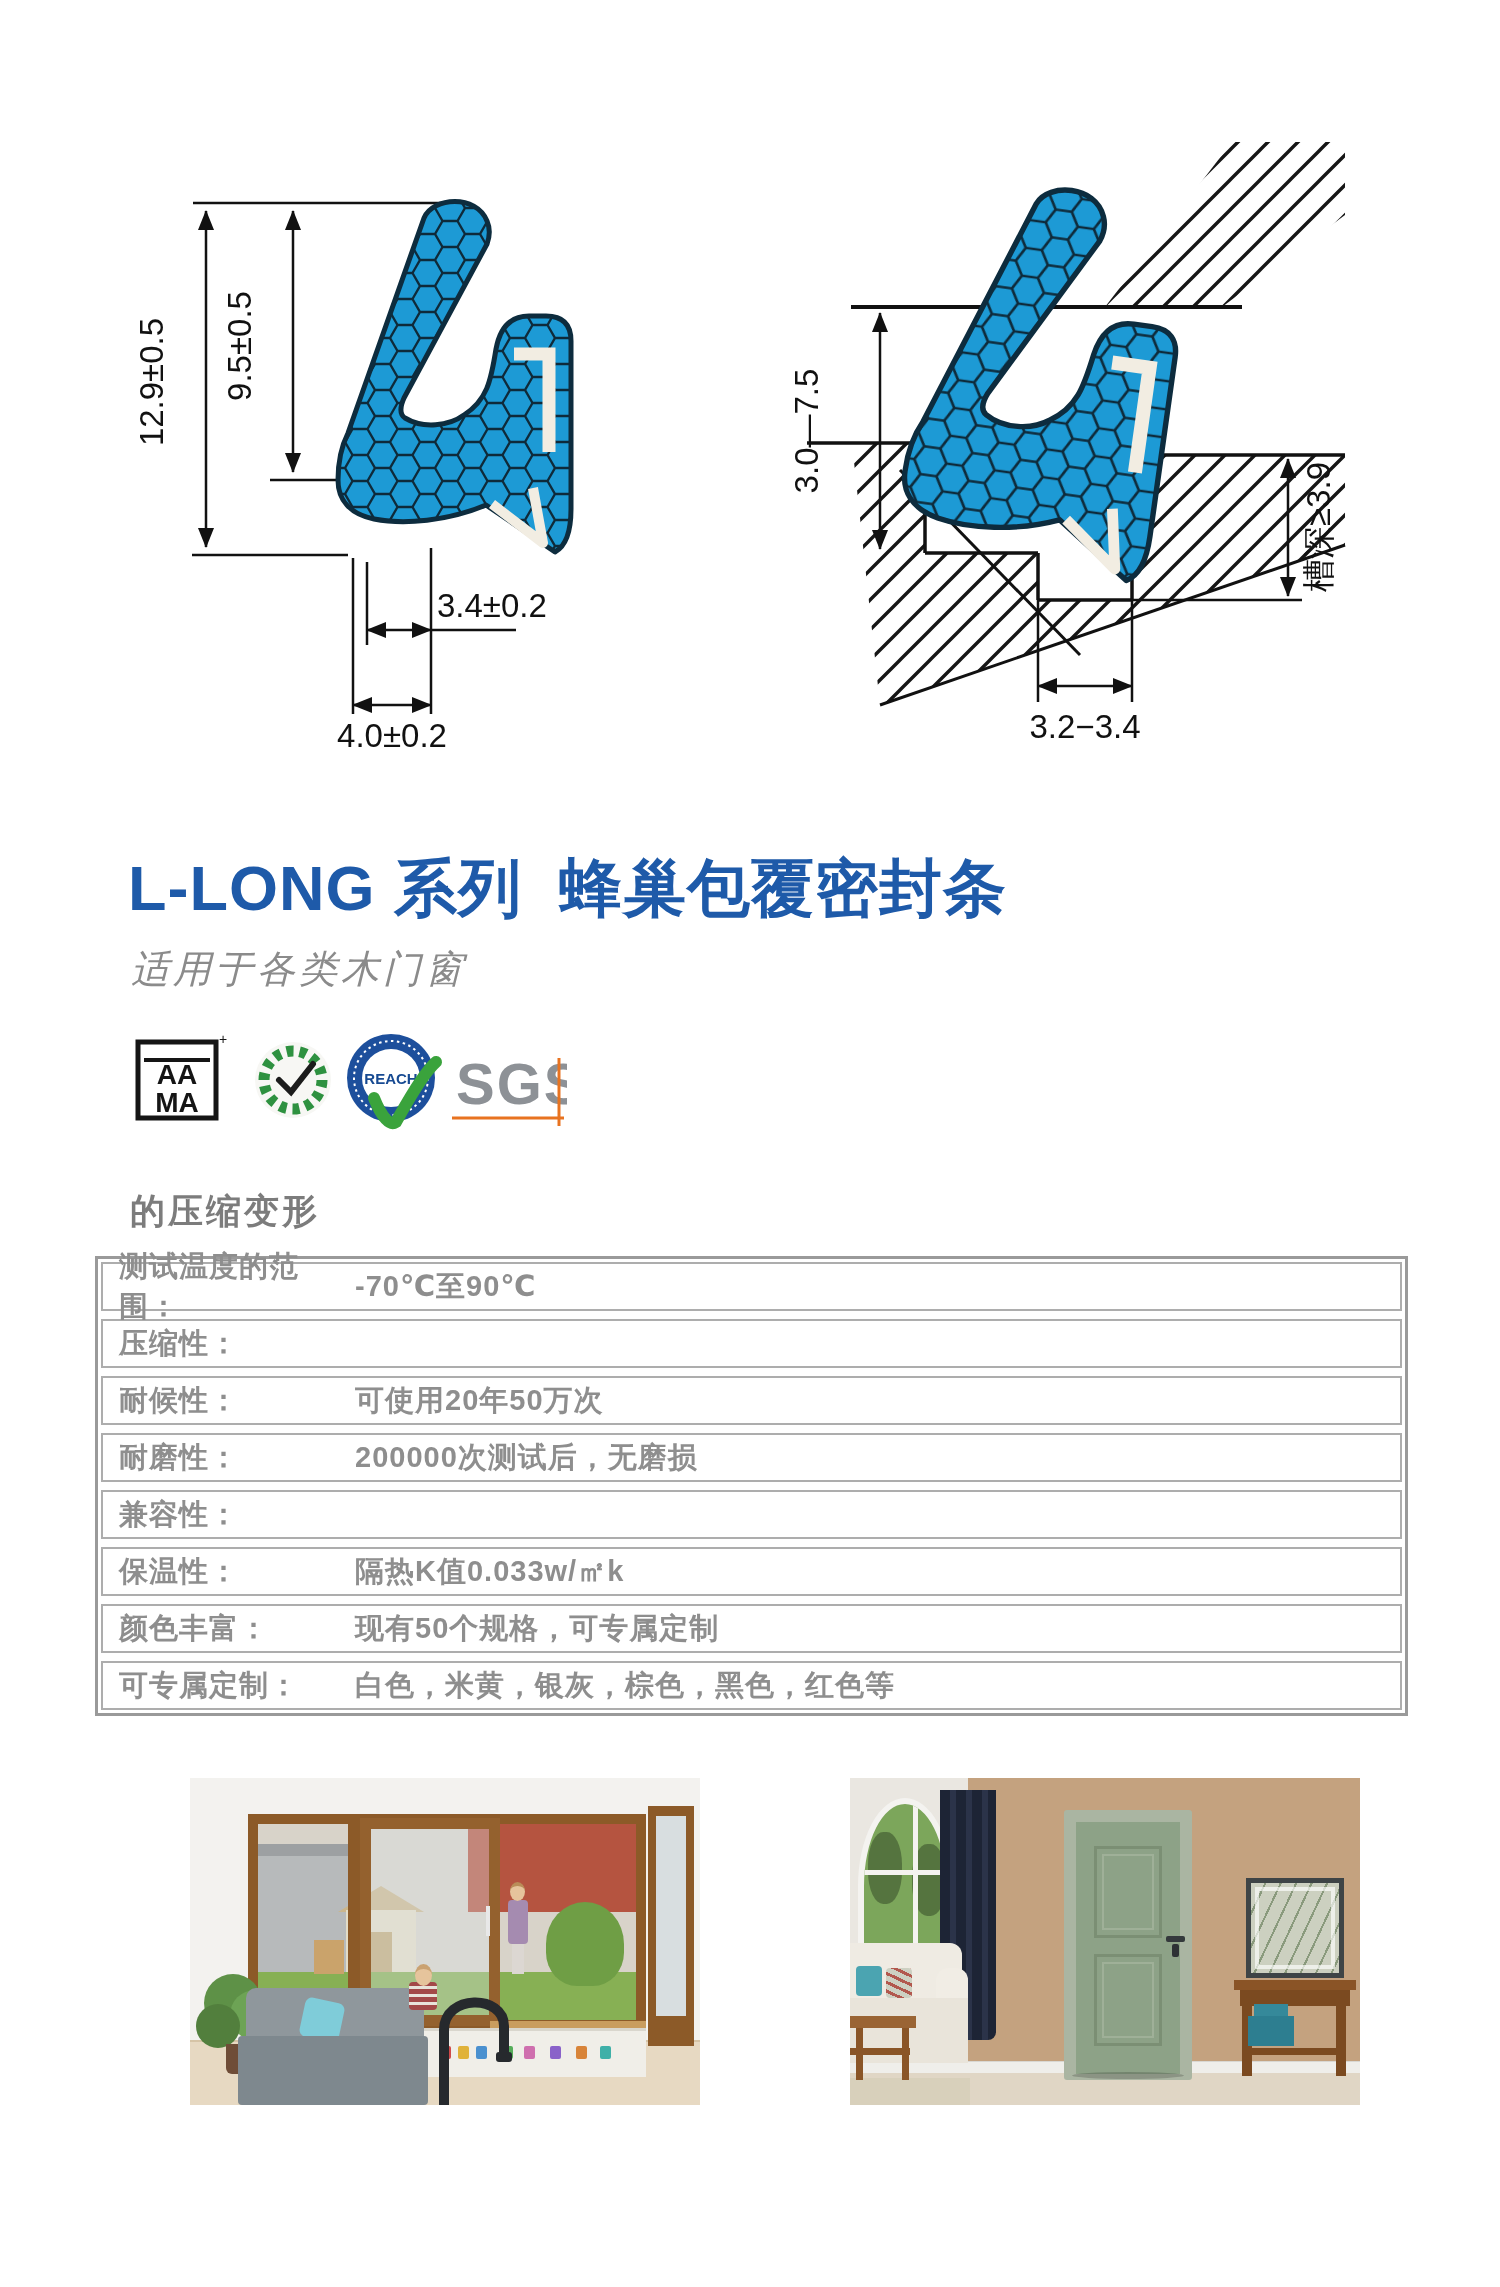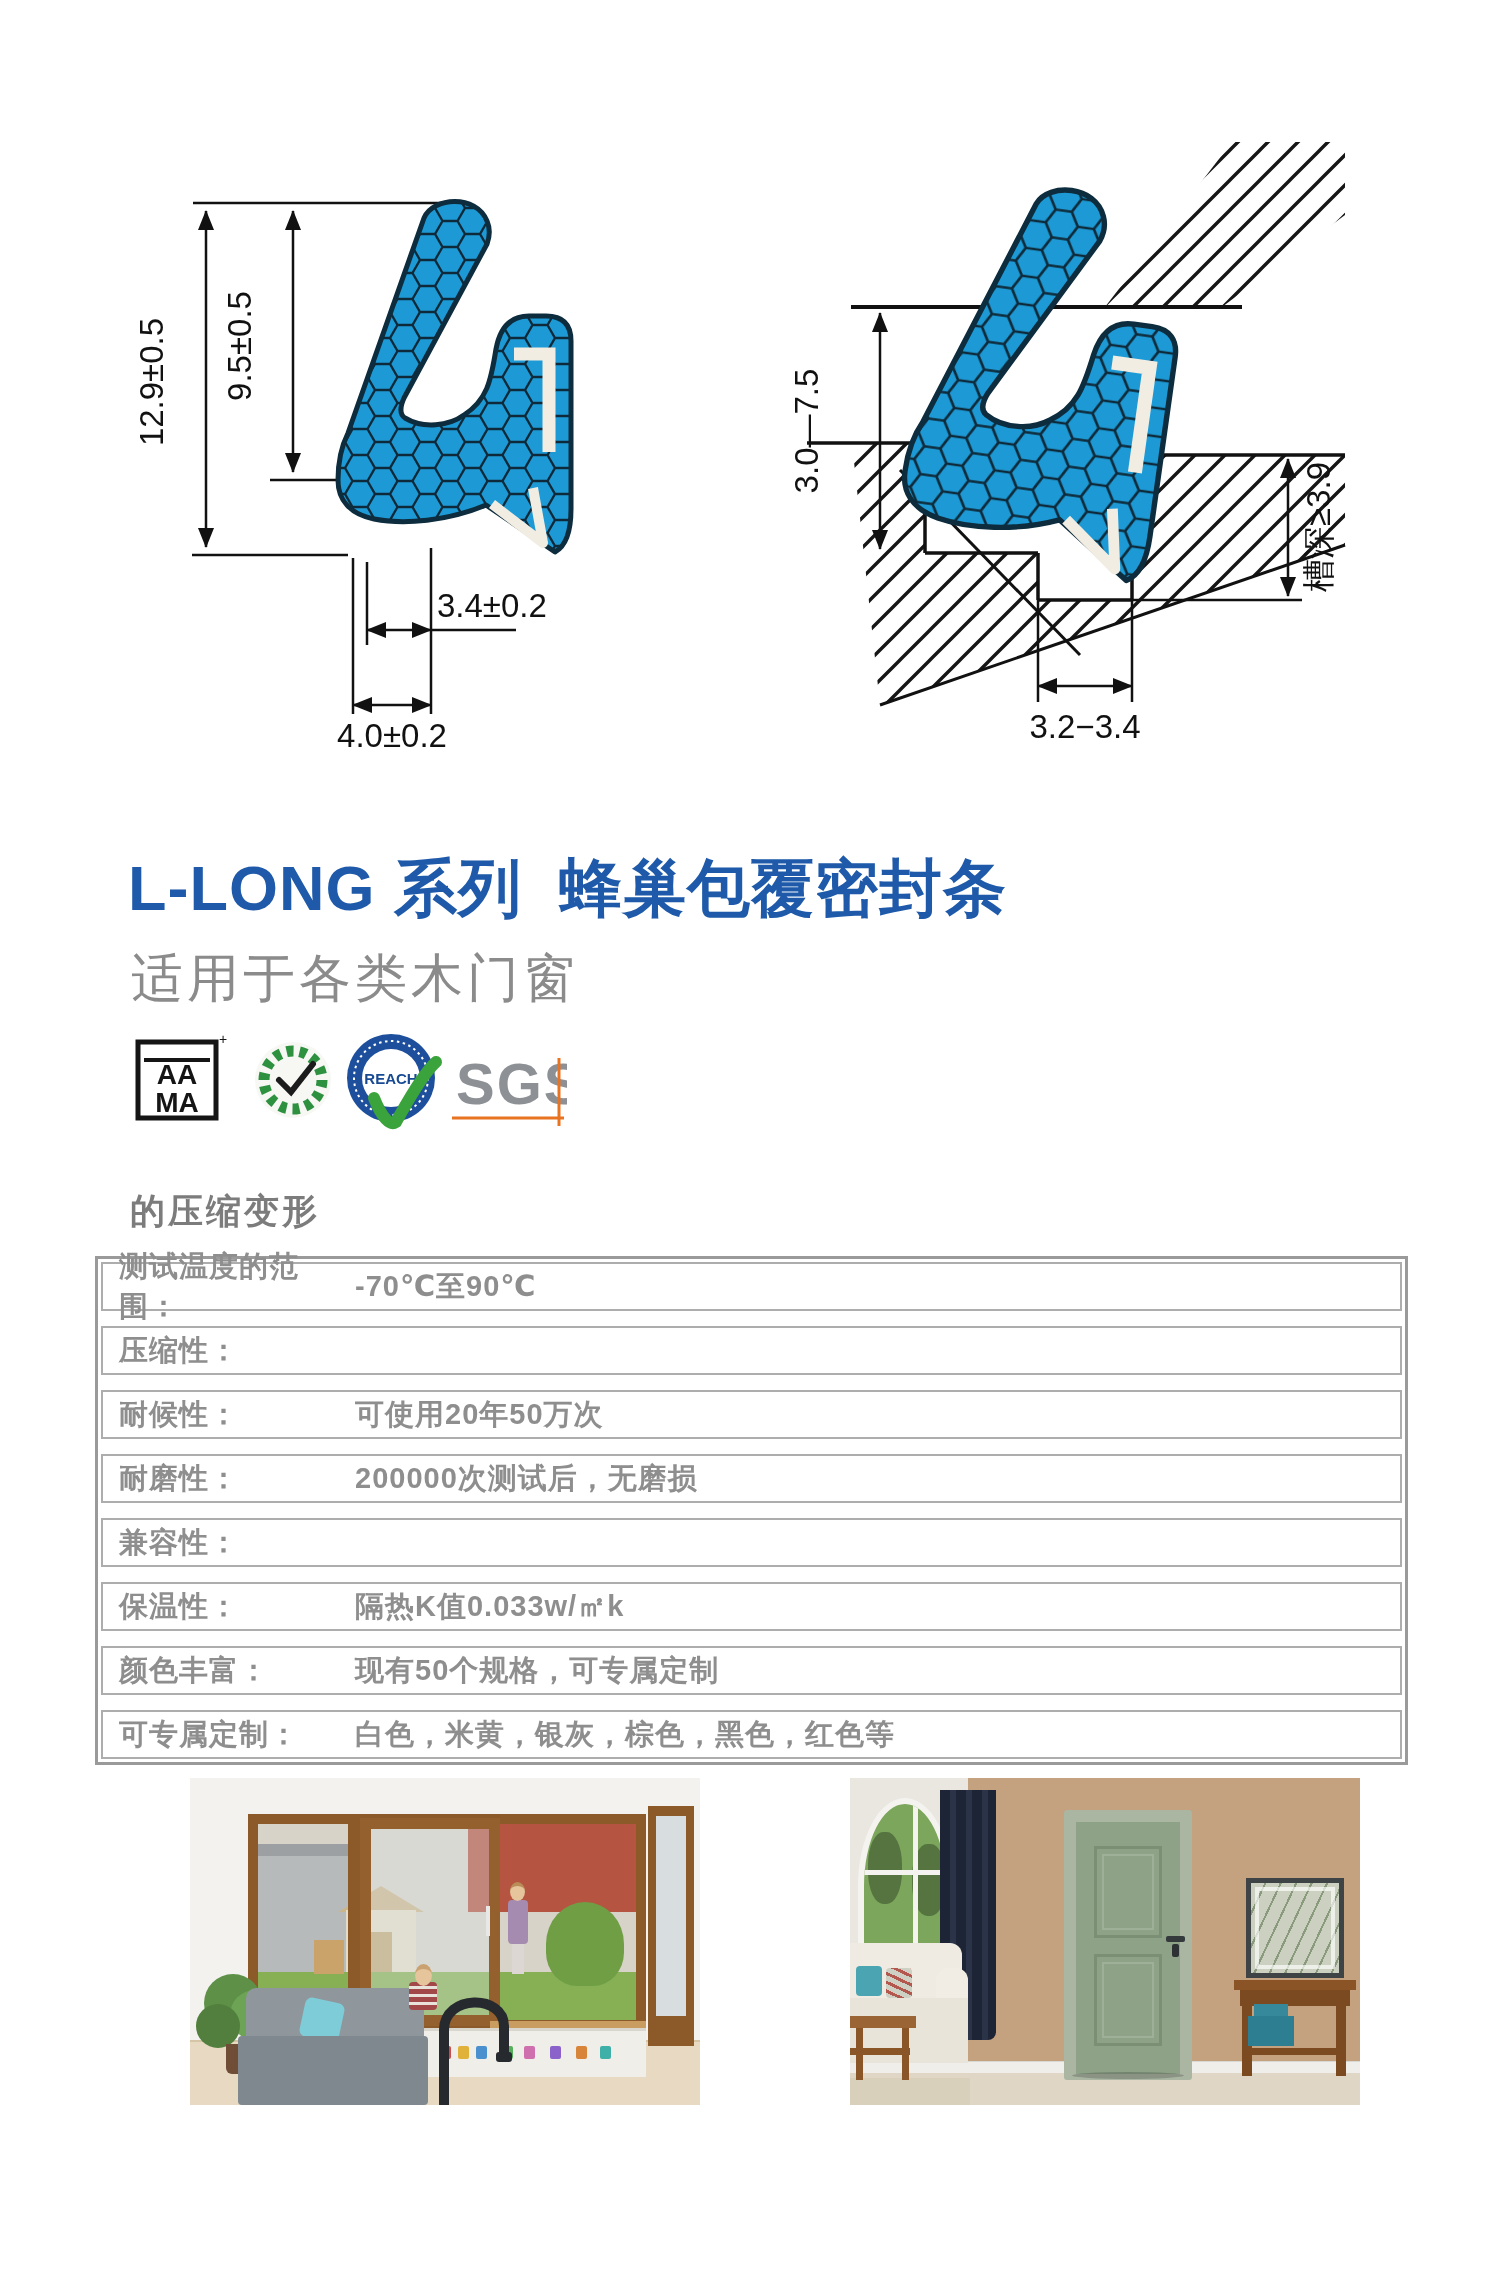--- a/index.html
+++ b/index.html
@@ -7,35 +7,35 @@
     width:1500px;height:2287px;position:relative;background:#ffffff;
     font-family:"Liberation Sans","DejaVu Sans",sans-serif;
   }
   .abs{position:absolute}
   
   #page-title{
     left:128px;top:846px;font-size:63px;font-weight:bold;color:#1e5aa9;
     letter-spacing:1px;white-space:pre;
   }
   #page-subtitle{
-    left:131px;top:944px;font-size:52px;color:#8b8b8b;letter-spacing:4px;
+    left:131px;top:944px;font-size:38px;color:#8b8b8b;letter-spacing:4px;font-style:italic;
   }
   
   #results-heading{
     left:130px;top:1188px;font-size:35px;color:#7c7c7c;font-weight:600;letter-spacing:3px;
   }
   #results-table{
     left:95px;top:1256px;width:1313px;border:3px solid #9a9a9a;
     padding:3px;box-sizing:border-box;background:#fff;
   }
   .trow{
     display:flex;align-items:center;height:45px;border:2px solid #adadad;
     font-size:29px;font-weight:600;color:#8e8e8e;background:#fff;
   }
-  .trow + .trow{margin-top:15px}
+  .trow + .trow{margin-top:8px}
   .trow .lbl{width:236px;padding-left:16px;flex:none;letter-spacing:1px}
   .trow .val{flex:1;letter-spacing:1px}
   
   .photo{top:1778px;width:510px;height:327px;overflow:hidden;background:#f3f2ef}
   #photo-left{left:190px}
   #photo-right{left:850px;background:#c4a27f}
   .photo .abs{position:absolute}
   
   .pl-floor{left:0;top:262px;width:510px;height:65px;background:#e7d9c2;border-top:2px solid #d6c4a6}
   .pl-frame{left:58px;top:36px;width:398px;height:216px;background:#8c5a28}

